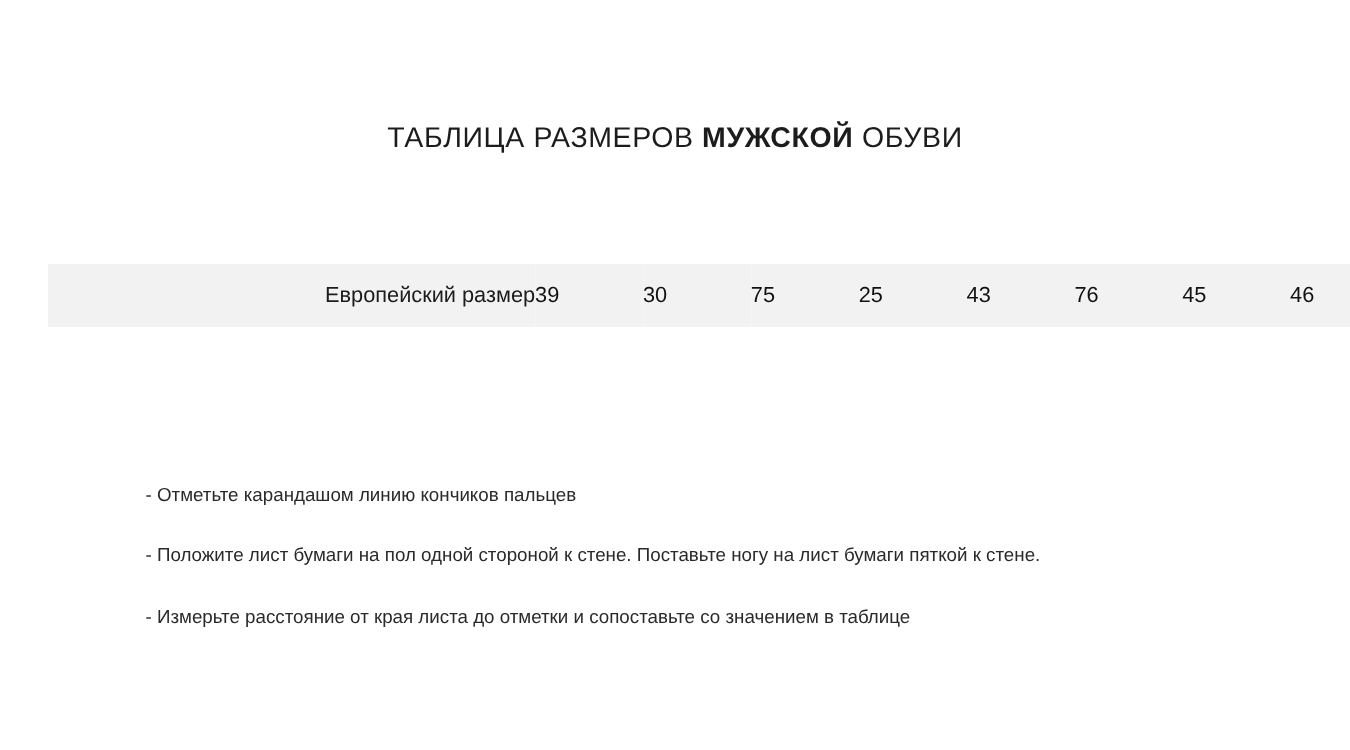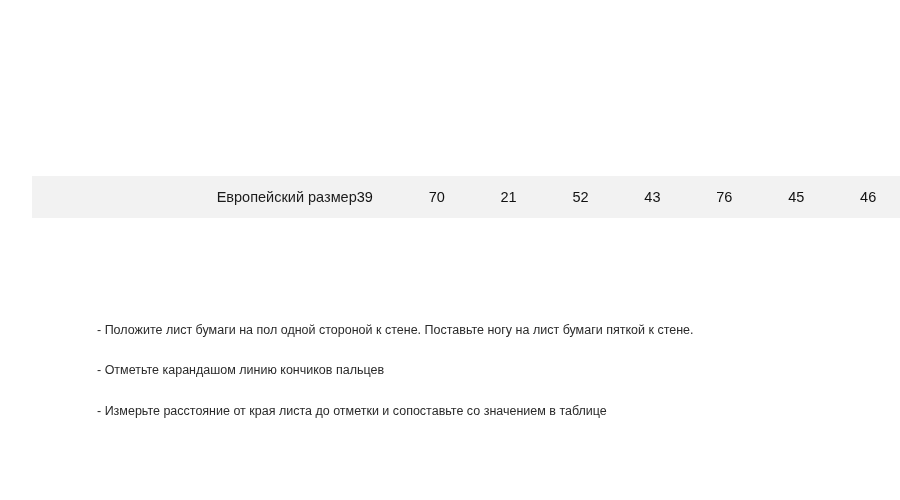--- a/index.html
+++ b/index.html
@@ -95,38 +95,39 @@
   }
   .note:last-child {
     margin-bottom: 0;
   }
 </style>
 </head>
 <body>
 
 <div class="page">
 
+  <div class="title"><span>ТАБЛИЦА РАЗМЕРОВ </span><span class="strong">МУЖСКОЙ</span><span> ОБУВИ</span></div>
 
   <div class="table-wrap">
     <table class="size-table">
       <tbody>
         <tr class="row-head">
           <td class="label-cell">Европейский размер</td>
           <td class="val-cell">39</td>
-          <td class="val-cell">70</td>
-          <td class="val-cell">21</td>
-          <td class="val-cell">52</td>
+          <td class="val-cell">30</td>
+          <td class="val-cell">75</td>
+          <td class="val-cell">25</td>
           <td class="val-cell">43</td>
           <td class="val-cell">76</td>
           <td class="val-cell">45</td>
           <td class="val-cell">46</td>
         </tr>
       </tbody>
     </table>
   </div>
 
   <div class="notes">
+    <div class="note">- Отметьте карандашом линию кончиков пальцев</div>
     <div class="note">- Положите лист бумаги на пол одной стороной к стене. Поставьте ногу на лист бумаги пяткой к стене.</div>
-    <div class="note">- Отметьте карандашом линию кончиков пальцев</div>
     <div class="note">- Измерьте расстояние от края листа до отметки и сопоставьте со значением в таблице</div>
   </div>
 
 </div>
 
 </body></html>

